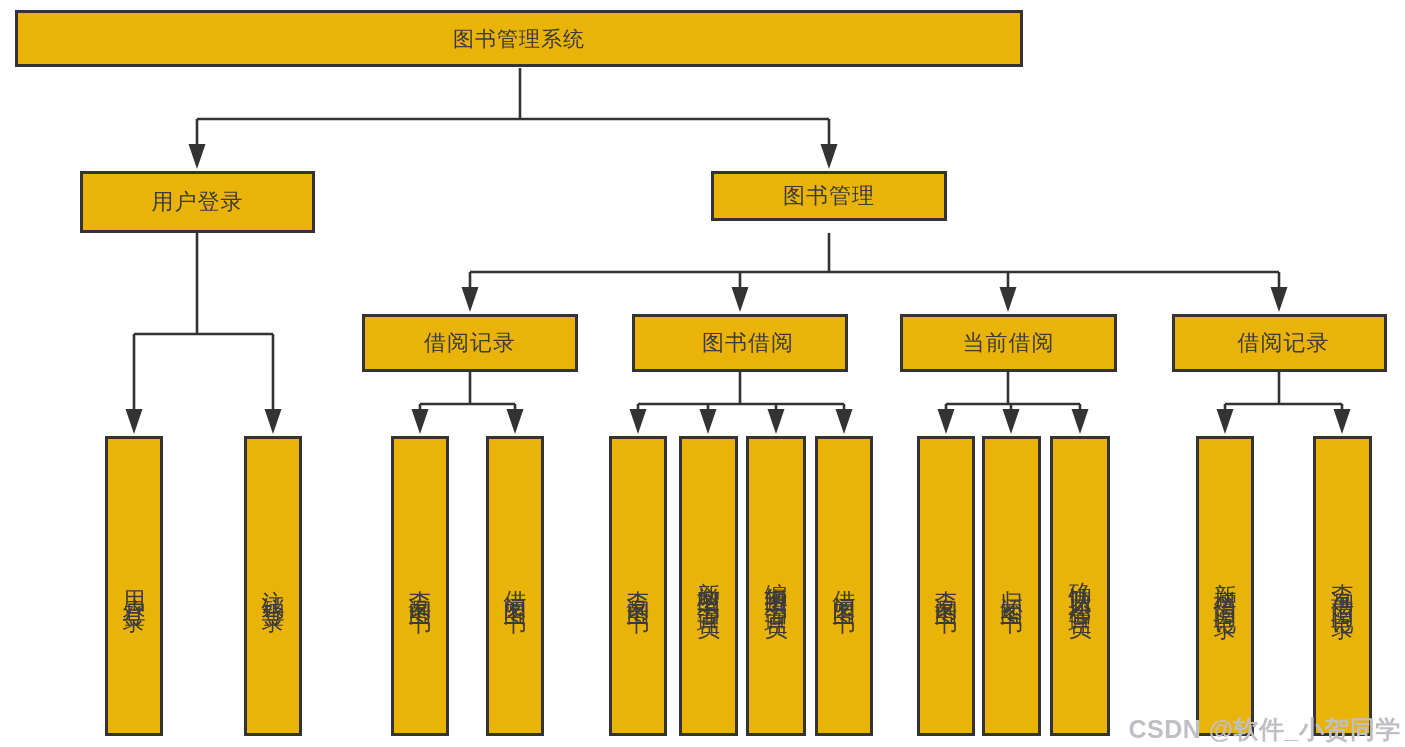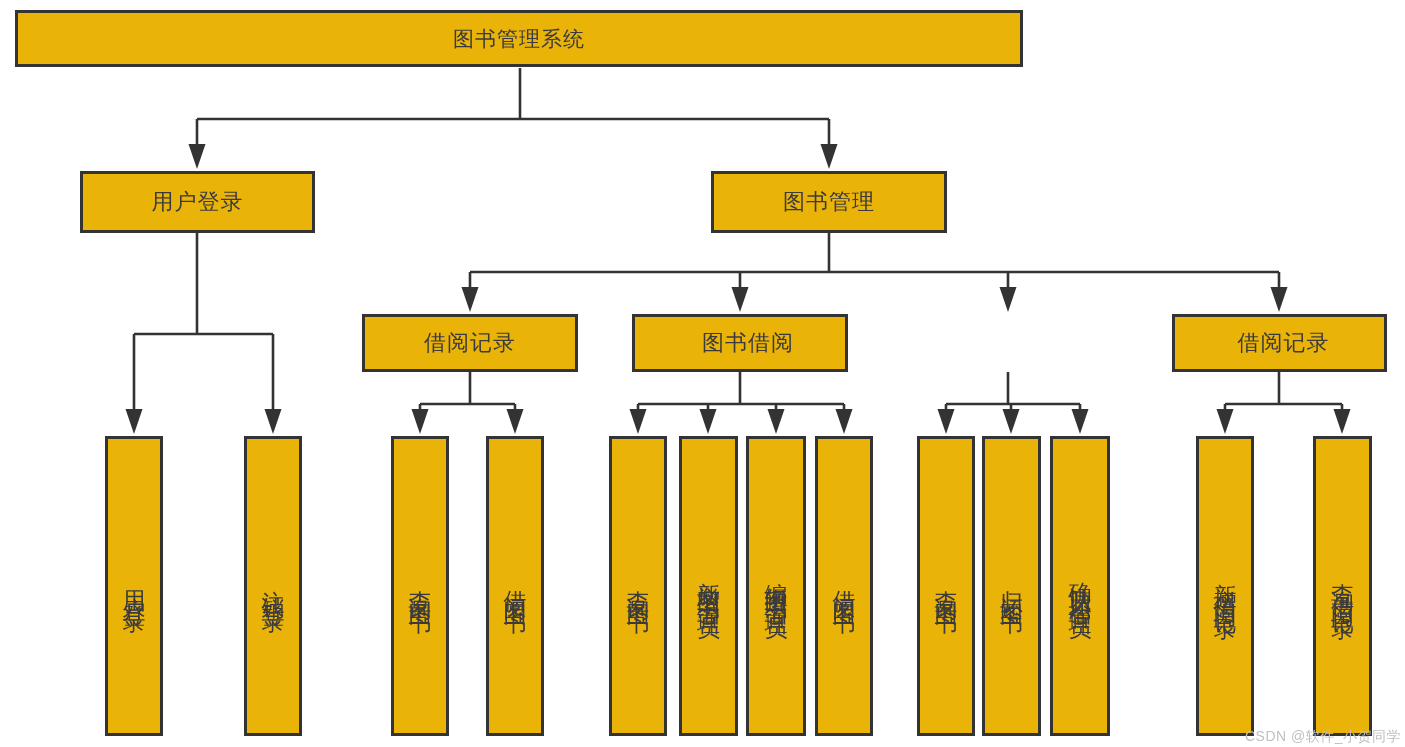--- a/index.html
+++ b/index.html
@@ -44,24 +44,25 @@
     text-orientation:mixed;
     font-size:23px;
     letter-spacing:7px;
     line-height:1;
     color:var(--text);
   }
   .node.leaf.long .vtxt{letter-spacing:5px;}
   .watermark{
     position:absolute;
     right:4px;bottom:1px;
-    font-size:14px;
+    font-size:25px;
     color:var(--wm);
     letter-spacing:0.5px;
     white-space:nowrap;
+    font-weight:bold;
   }
 </style>
 </head>
 <body>
 
 <div id="canvas">
 
   <svg class="connectors" viewBox="0 0 1405 747" xmlns="http://www.w3.org/2000/svg">
 
     <path d="M520 68 V119 M197 119 H829 M197 119 V161 M829 119 V161"></path>
@@ -98,29 +99,32 @@
     <polygon points="1333.5,409 1350.5,409 1342,434"></polygon>
   </svg>
 
   <div class="node h root" style="left:15px;top:10px;width:1008px;height:57px;">
     <span>图书管理系统</span>
   </div>
 
   <div class="node h" style="left:80px;top:171px;width:235px;height:62px;">
     <span>用户登录</span>
   </div>
-  <div class="node h" style="left:711px;top:171px;width:236px;height:62px;">
+  <div class="node h" style="left:711px;top:171px;width:236px;height:50px;">
     <span>图书管理</span>
   </div>
 
   <div class="node h" style="left:362px;top:314px;width:216px;height:58px;">
     <span>借阅记录</span>
   </div>
   <div class="node h" style="left:632px;top:314px;width:216px;height:58px;padding-left:16px;">
     <span>图书借阅</span>
+  </div>
+  <div class="node h" style="left:900px;top:314px;width:217px;height:58px;">
+    <span>当前借阅</span>
   </div>
   <div class="node h" style="left:1172px;top:314px;width:215px;height:58px;padding-left:8px;">
     <span>借阅记录</span>
   </div>
 
   <div class="node leaf" style="left:105px;">
     <span class="vtxt">用户登录</span>
   </div>
   <div class="node leaf" style="left:244px;">
     <span class="vtxt">注销登录</span>

